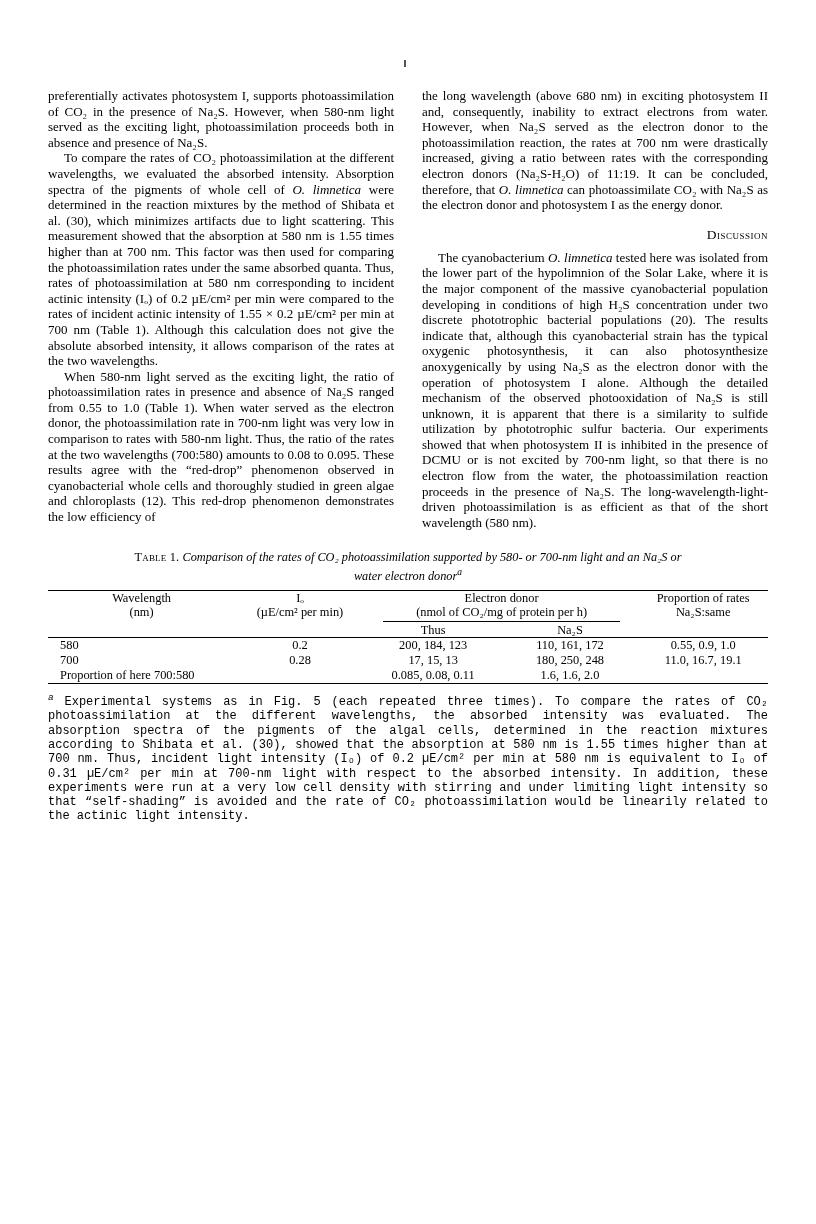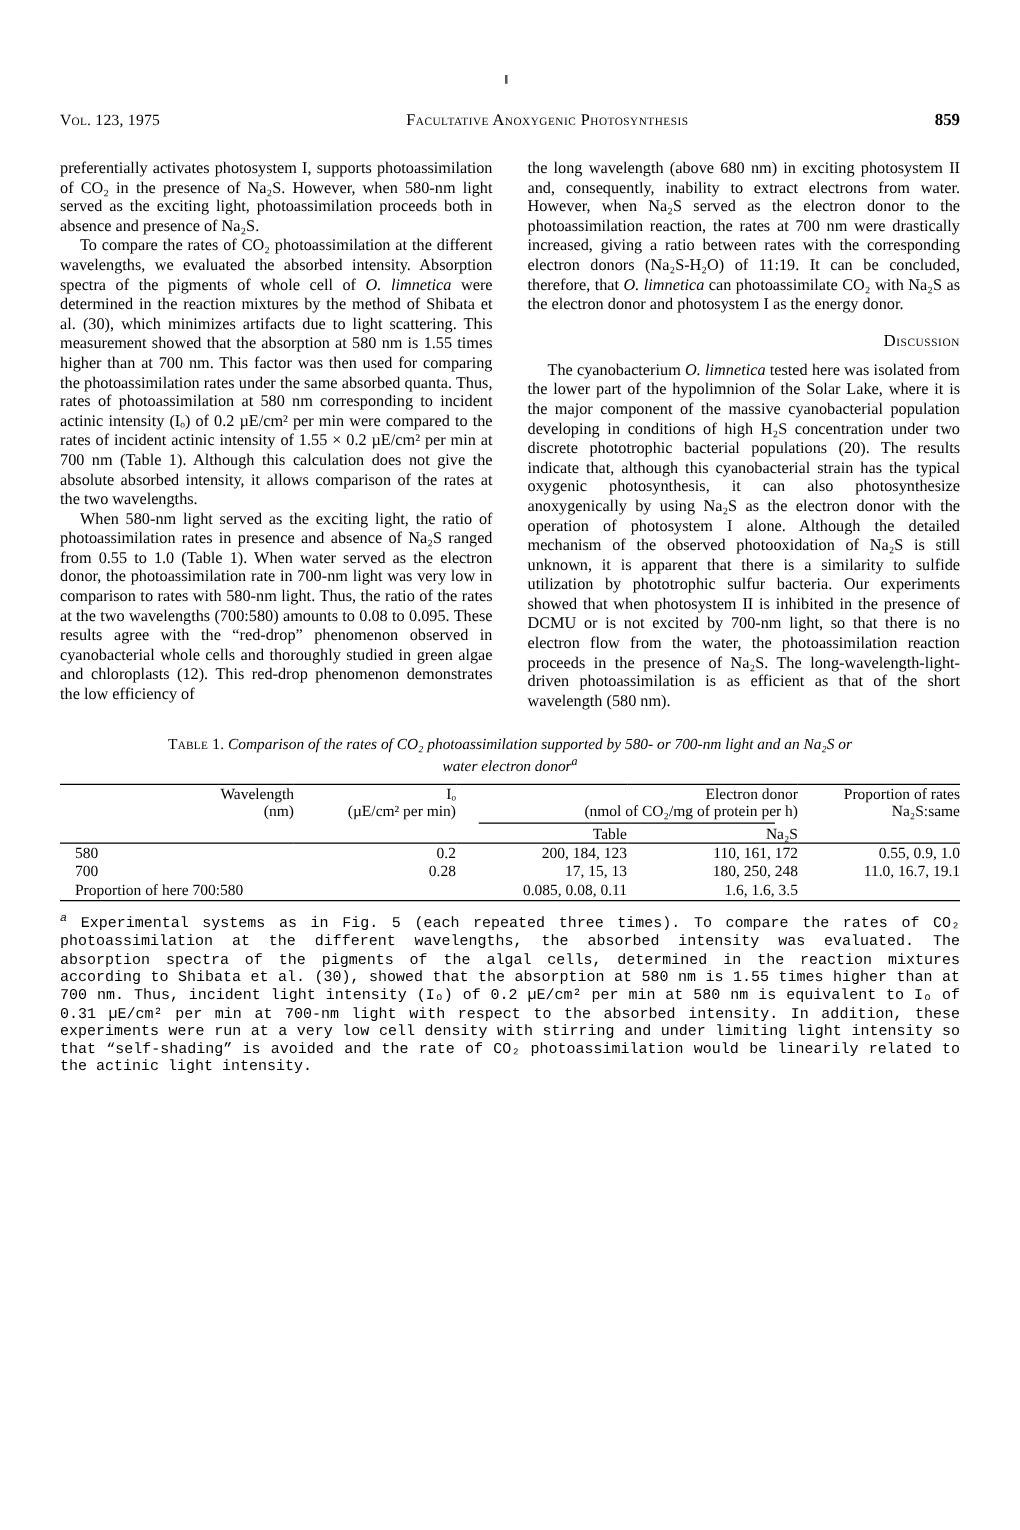--- a/index.html
+++ b/index.html
@@ -102,21 +102,20 @@
   }
   table.data {
     width: 100%;
     border-collapse: collapse;
     font-size: 12.4px;
   }
   table.data td, table.data th {
     padding: 0;
     font-weight: normal;
     vertical-align: top;
-    text-align: right;
   }
   .rule-thick { border-top: 1.6px solid #000; }
   .rule-thin { border-top: 0.9px solid #000; }
   .hdr-row td {
     text-align: center;
     padding: 5px 2px 3px 2px;
     line-height: 14px;
   }
   .subhdr-row td {
     text-align: center;
@@ -166,25 +165,20 @@
     background: #555;
   }
 </style>
 </head>
 <body>
 
 <div class="page">
   <div class="tick"></div>
   <div class="content">
 
-    <div class="runhead">
-      <span class="vol">Vol. 123, 1975</span>
-      <span class="title">Facultative Anoxygenic Photosynthesis</span>
-      <span class="pageno">859</span>
-    </div>
 
     <div class="cols">
 
       <div class="col">
         <p class="body first">preferentially activates photosystem I, supports photoassimilation of CO₂ in the presence of Na₂S. However, when 580-nm light served as the exciting light, photoassimilation proceeds both in absence and presence of Na₂S.</p>
         <p class="body">To compare the rates of CO₂ photoassimilation at the different wavelengths, we evaluated the absorbed intensity. Absorption spectra of the pigments of whole cell of <i>O. limnetica</i> were determined in the reaction mixtures by the method of Shibata et al. (30), which minimizes artifacts due to light scattering. This measurement showed that the absorption at 580 nm is 1.55 times higher than at 700 nm. This factor was then used for comparing the photoassimilation rates under the same absorbed quanta. Thus, rates of photoassimilation at 580 nm corresponding to incident actinic intensity (Iₒ) of 0.2 µE/cm² per min were compared to the rates of incident actinic intensity of 1.55 × 0.2 µE/cm² per min at 700 nm (Table 1). Although this calculation does not give the absolute absorbed intensity, it allows comparison of the rates at the two wavelengths.</p>
         <p class="body">When 580-nm light served as the exciting light, the ratio of photoassimilation rates in presence and absence of Na₂S ranged from 0.55 to 1.0 (Table 1). When water served as the electron donor, the photoassimilation rate in 700-nm light was very low in comparison to rates with 580-nm light. Thus, the ratio of the rates at the two wavelengths (700:580) amounts to 0.08 to 0.095. These results agree with the “red-drop” phenomenon observed in cyanobacterial whole cells and thoroughly studied in green algae and chloroplasts (12). This red-drop phenomenon demonstrates the low efficiency of</p>
       </div>
 
       <div class="col">
@@ -224,21 +218,21 @@
               <div>Electron donor</div>
               <div>(nmol of CO₂/mg of protein per h)</div>
               <span class="spanline"></span>
             </td>
             <td class="rule-thick" rowspan="2">
               <div>Proportion of rates</div>
               <div>Na₂S:same</div>
             </td>
           </tr>
           <tr class="subhdr-row">
-            <td>Table</td>
+            <td>Thus</td>
             <td>Na₂S</td>
           </tr>
 
           <tr class="data-row">
             <td class="left rule-thin">580</td>
             <td class="rule-thin">0.2</td>
             <td class="rule-thin">200, 184, 123</td>
             <td class="rule-thin">110, 161, 172</td>
             <td class="rule-thin">0.55, 0.9, 1.0</td>
           </tr>
@@ -248,21 +242,21 @@
             <td>0.28</td>
             <td>17, 15, 13</td>
             <td>180, 250, 248</td>
             <td>11.0, 16.7, 19.1</td>
           </tr>
 
           <tr class="foot-row">
             <td class="left">Proportion of here 700:580</td>
             <td></td>
             <td>0.085, 0.08, 0.11</td>
-            <td>1.6, 1.6, 3.5</td>
+            <td>1.6, 1.6, 2.0</td>
             <td></td>
           </tr>
         </tbody>
       </table>
       <div class="rule-thick" style="height:0;margin-top:0"></div>
 
       <p class="table-note"><span class="marker">a</span> <span>Experimental systems as in Fig. 5 (each repeated three times). To compare the rates of CO₂ photoassimilation at the different wavelengths, the absorbed intensity was evaluated. The absorption spectra of the pigments of the algal cells, determined in the reaction mixtures according to Shibata et al. (30), showed that the absorption at 580 nm is 1.55 times higher than at 700 nm. Thus, incident light intensity (Iₒ) of 0.2 µE/cm² per min at 580 nm is equivalent to Iₒ of 0.31 µE/cm² per min at 700-nm light with respect to the absorbed intensity. In addition, these experiments were run at a very low cell density with stirring and under limiting light intensity so that “self-shading” is avoided and the rate of CO₂ photoassimilation would be linearily related to the actinic light intensity.</span></p>
     </div>
 
   </div>

